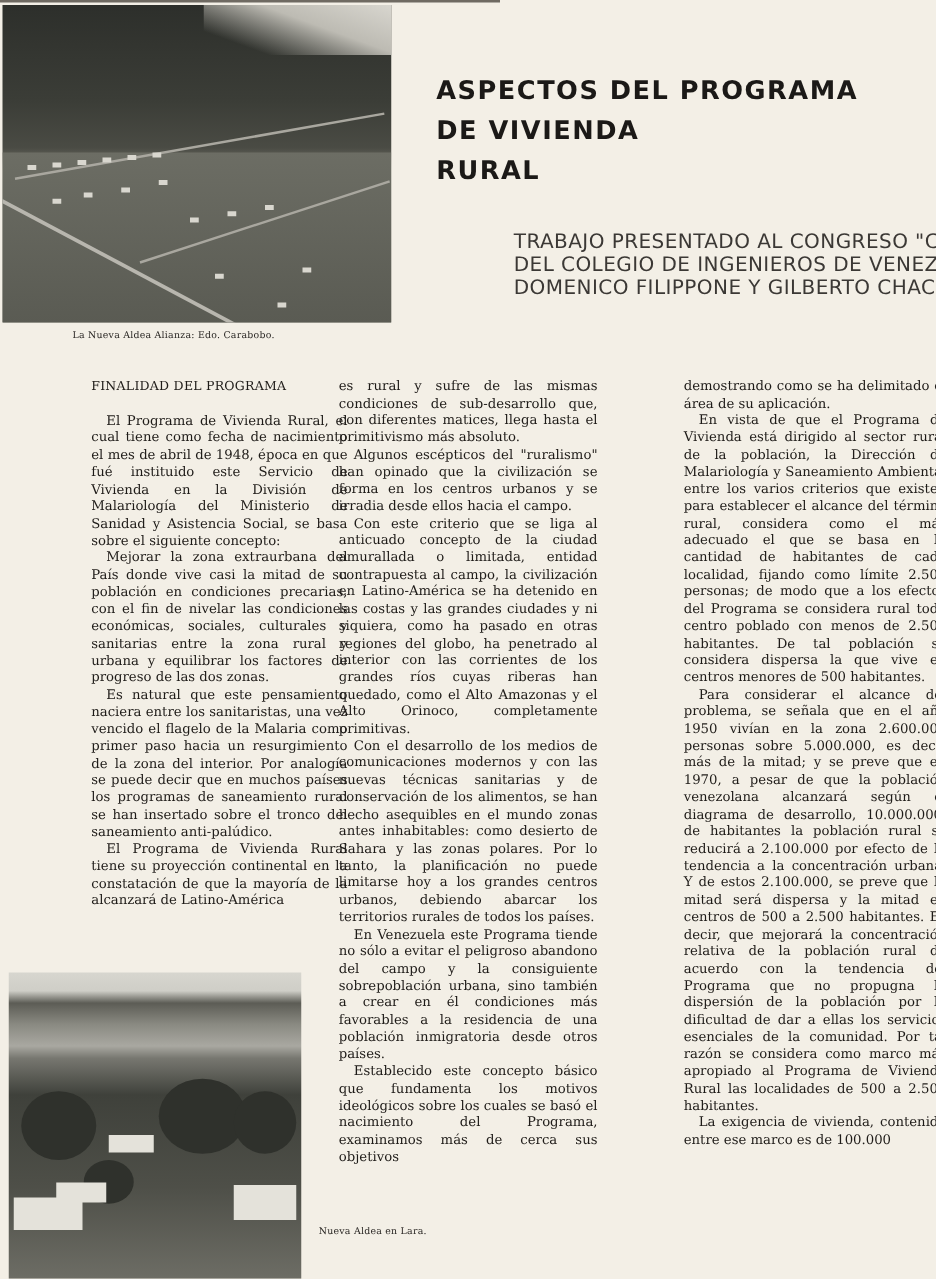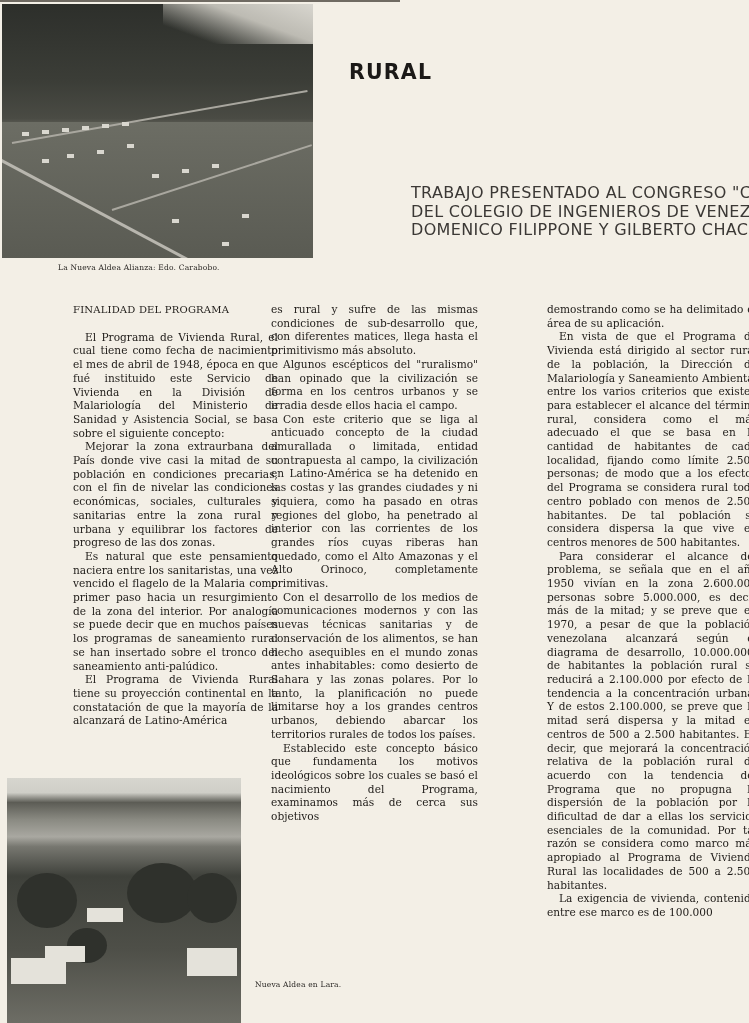--- a/index.html
+++ b/index.html
@@ -61,20 +61,22 @@
   <div class="house" style="left:150px;top:170px"></div>
   <div class="house" style="left:180px;top:165px"></div>
   <div class="house" style="left:210px;top:160px"></div>
   <div class="house" style="left:170px;top:215px"></div>
   <div class="house" style="left:240px;top:210px"></div>
   <div class="house" style="left:220px;top:238px"></div>
 </div>
 <div class="caption" style="left:58px;top:263px">La Nueva Aldea Alianza:  Edo. Carabobo.</div>
 
 <h1 class="title">
+  <div>ASPECTOS DEL PROGRAMA</div>
+  <div>DE VIVIENDA</div>
   <div>RURAL</div>
 </h1>
 
 <div class="subtitle">
   <div>TRABAJO PRESENTADO AL CONGRESO "CENTENARIO</div>
   <div>DEL COLEGIO DE INGENIEROS DE VENEZUELA"</div>
   <div>DOMENICO FILIPPONE Y GILBERTO CHACIN</div>
 </div>
 
 <div class="col col1">
@@ -95,20 +97,21 @@
   <div class="hut" style="left:180px;top:170px;width:50px;height:28px"></div>
   <div class="hut" style="left:80px;top:130px;width:36px;height:14px"></div>
 </div>
 <div class="caption" style="left:255px;top:980px">Nueva Aldea en Lara.</div>
 
 <div class="col col2">
   <p style="text-indent:0">es rural y sufre de las mismas condiciones de sub-desarrollo que, con diferentes matices, llega hasta el primitivismo más absoluto.</p>
   <p>Algunos escépticos del "ruralismo" han opinado que la civilización se forma en los centros urbanos y se irradia desde ellos hacia el campo.</p>
   <p>Con este criterio que se liga al anticuado concepto de la ciudad amurallada o limitada, entidad contrapuesta al campo, la civilización en Latino-América se ha detenido en las costas y las grandes ciudades y ni siquiera, como ha pasado en otras regiones del globo, ha penetrado al interior con las corrientes de los grandes ríos cuyas riberas han quedado, como el Alto Amazonas y el Alto Orinoco, completamente primitivas.</p>
   <p>Con el desarrollo de los medios de comunicaciones modernos y con las nuevas técnicas sanitarias y de conservación de los alimentos, se han hecho asequibles en el mundo zonas antes inhabitables: como desierto de Sahara y las zonas polares. Por lo tanto, la planificación no puede limitarse hoy a los grandes centros urbanos, debiendo abarcar los territorios rurales de todos los países.</p>
+  <p>En Venezuela este Programa tiende no sólo a evitar el peligroso abandono del campo y la consiguiente sobrepoblación urbana, sino también a crear en él condiciones más favorables a la residencia de una población inmigratoria desde otros países.</p>
   <p>Establecido este concepto básico que fundamenta los motivos ideológicos sobre los cuales se basó el nacimiento del Programa, examinamos más de cerca sus objetivos</p>
 </div>
 
 <div class="col col3">
   <p style="text-indent:0">demostrando como se ha delimitado el área de su aplicación.</p>
   <p>En vista de que el Programa de Vivienda está dirigido al sector rural de la población, la Dirección de Malariología y Saneamiento Ambiental entre los varios criterios que existen para establecer el alcance del término rural, considera como el más adecuado el que se basa en la cantidad de habitantes de cada localidad, fijando como límite 2.500 personas; de modo que a los efectos del Programa se considera rural todo centro poblado con menos de 2.500 habitantes. De tal población se considera dispersa la que vive en centros menores de 500 habitantes.</p>
   <p>Para considerar el alcance del problema, se señala que en el año 1950 vivían en la zona 2.600.000 personas sobre 5.000.000, es decir más de la mitad; y se preve que en 1970, a pesar de que la población venezolana alcanzará según el diagrama de desarrollo, 10.000.000. de habitantes la población rural se reducirá a 2.100.000 por efecto de la tendencia a la concentración urbana. Y de estos 2.100.000, se preve que la mitad será dispersa y la mitad en centros de 500 a 2.500 habitantes. Es decir, que mejorará la concentración relativa de la población rural de acuerdo con la tendencia del Programa que no propugna la dispersión de la población por la dificultad de dar a ellas los servicios esenciales de la comunidad. Por tal razón se considera como marco más apropiado al Programa de Vivienda Rural las localidades de 500 a 2.500 habitantes.</p>
   <p>La exigencia de vivienda, contenida entre ese marco es de 100.000</p>
 </div>
 

